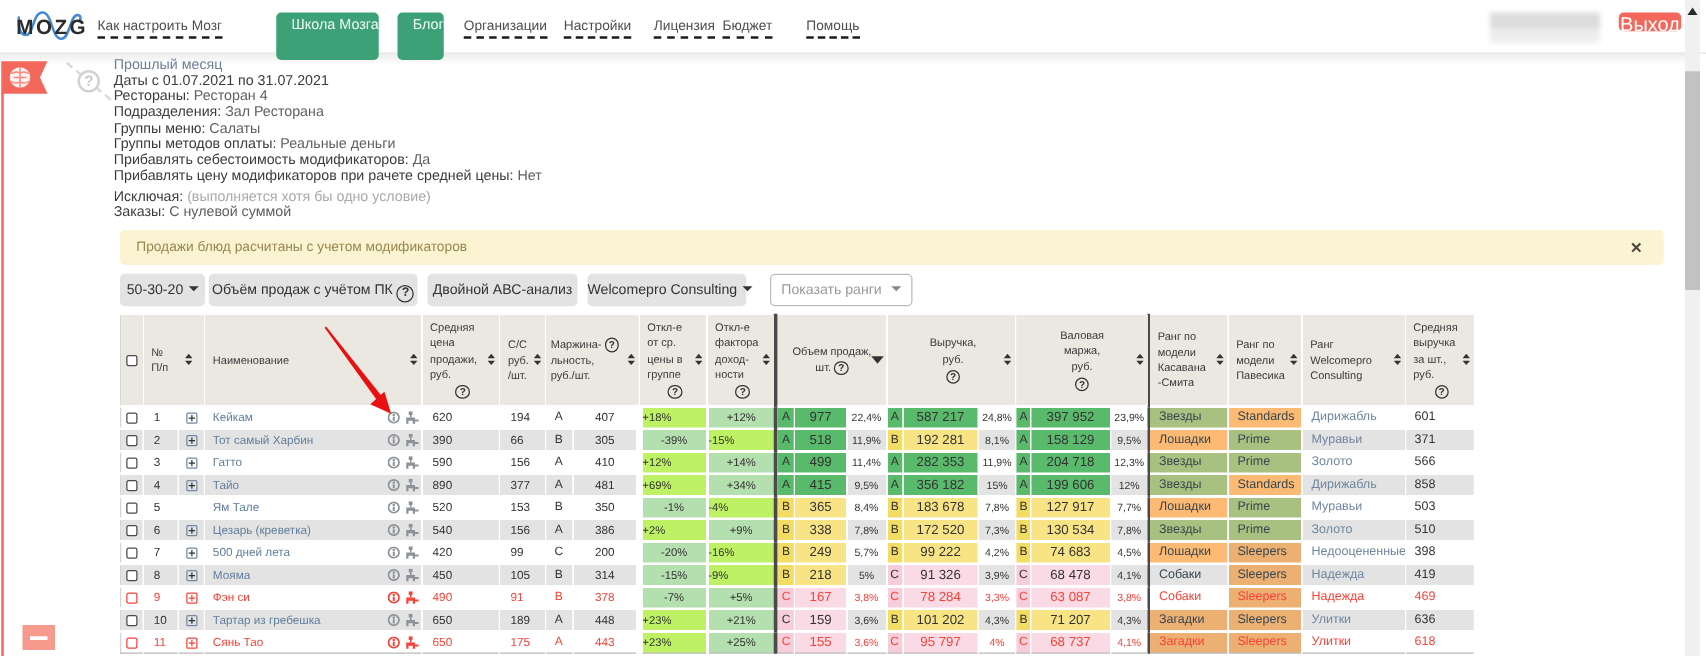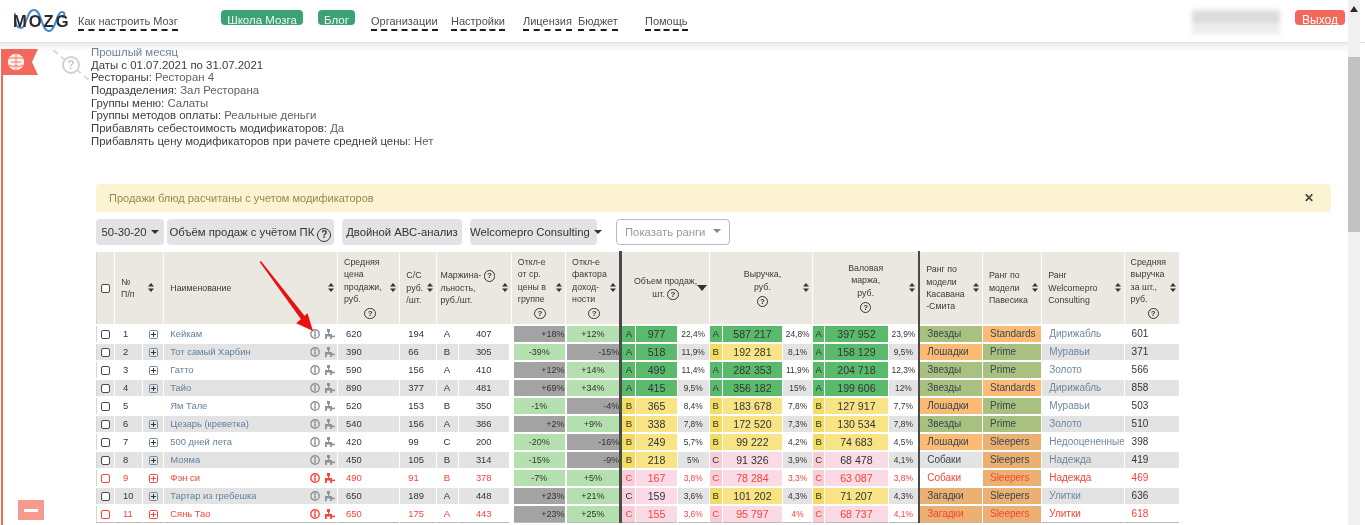--- a/index.html
+++ b/index.html
@@ -1,22 +1,22 @@
 <!DOCTYPE html>
 <html><head><meta charset="utf-8">
 <style>
 *{margin:0;padding:0;box-sizing:border-box}
 html,body{width:1365px;height:525px;overflow:hidden;background:#fff;font-family:"Liberation Sans",sans-serif}
 .abs{position:absolute}
 
 #topbar{position:absolute;top:0;left:0;width:1365px;height:43px;background:#fff;border-bottom:1px solid #e2e2e2;z-index:5}
 .navlink{position:absolute;top:14px;font-size:11px;color:#4e4e4e;border-bottom:2px dashed #1c1c1c;line-height:14px;padding-bottom:1px;white-space:nowrap}
-.gbtn{position:absolute;top:10px;height:15px;background:#3ca176;color:#f2faf6;font-size:11.5px;border-radius:4px;text-align:center;line-height:21px}
+.gbtn{position:absolute;top:10px;height:38px;background:#3ca176;color:#f2faf6;font-size:11.5px;border-radius:4px;text-align:right;line-height:21px}
 #userblur{position:absolute;left:1192px;top:10px;width:88px;height:24px;background:linear-gradient(#dcdcdc 0 55%,#ededed 55% 100%);filter:blur(2px)}
-#exitbtn{position:absolute;left:1295px;top:10px;width:50px;height:15px;background:#f4685c;color:#fff;font-size:12px;border-radius:4px;text-align:center;line-height:21px}
+#exitbtn{position:absolute;left:1295px;top:10px;width:50px;height:15px;background:#f4685c;color:#fff;font-size:16px;border-radius:4px;text-align:center;line-height:21px}
 
 #sbtrack{position:absolute;left:1348px;top:0;width:12px;height:525px;background:#f0f0f0;z-index:6}
 #sbthumb{position:absolute;left:1348px;top:57px;width:12px;height:175px;background:#c2c2c2;z-index:7}
 #sbarrow{position:absolute;left:1350px;top:6px;width:0;height:0;border-left:4.5px solid transparent;border-right:4.5px solid transparent;border-bottom:6px solid #2a2a2a;z-index:7}
 
 #topgrad{position:absolute;top:43px;left:0;width:1348px;height:9px;background:linear-gradient(#ededed,#ffffff)}
 #redline{position:absolute;left:1px;top:74px;width:2px;height:451px;background:#f4685c}
 #helpq{position:absolute;left:62px;top:56px;width:18px;height:18px;border:2px solid #d2d2d2;border-radius:50%;color:#c9c9c9;font-weight:bold;font-size:12px;text-align:center;line-height:14px;background:#fff;z-index:2}
 #helpdash{position:absolute;left:48px;top:64px;width:46px;border-top:2px dashed #dadada;transform:rotate(40deg);z-index:1}
 #infoblock{position:absolute;left:91px;top:46px;font-size:11.4px;line-height:12.65px;color:#3c3c3c;white-space:nowrap}
@@ -49,21 +49,21 @@
 td.pct{font-size:8.4px;text-align:center}
 td.big{font-size:10.6px;text-align:center}
 td.ltr{font-size:9.6px;text-align:center}
 td.rank{font-size:10px;padding-left:7px;color:#37474f}
 td.wc{font-size:10px;padding-left:7px;color:#6f87a0}
 #tbl td.g{background:#5aba6c}
 #tbl td.yl{background:#f3dc62}
 #tbl td.yn{background:#f8e485}
 #tbl td.pk{background:#f7cdda}
 #tbl td.pn{background:#fadae4}
-#tbl td.bred{background:#a3a3a3;font-size:9px;text-align:right;border-left:5px solid #fff}
+#tbl td.bred{background:#bef264;font-size:9px;text-align:left;border-left:5px solid #fff}
 #tbl td.bgrn{background:#b4dfaf;font-size:9px;text-align:center;border-left:5px solid #fff}
 #tbl td.b2{border-left-width:2px}
 tr.rr td.bred,tr.rr td.bgrn{color:#333}
 #tbl td.olv{background:#a9c180}
 #tbl td.yw{background:#fdba74}
 #tbl td.or{background:#edb073}
 td.thick{border-left:3px solid #4a4a4a}
 td.thick2{border-left:2px solid #4a4a4a}
 th.thick{border-left:3px solid #4a4a4a}
 th.thick2{border-left:2px solid #4a4a4a}
@@ -131,20 +131,22 @@
 
 <div id="infoblock">
   <span class="blue">Прошлый месяц</span><br>
   Даты с 01.07.2021 по 31.07.2021<br>
   Рестораны: <span class="v">Ресторан 4</span><br>
   Подразделения: <span class="v">Зал Ресторана</span><br>
   Группы меню: <span class="v">Салаты</span><br>
   Группы методов оплаты: <span class="v">Реальные деньги</span><br>
   Прибавлять себестоимость модификаторов: <span class="v">Да</span><br>
   Прибавлять цену модификаторов при рачете средней цены: <span class="v">Нет</span>
+  <div style="margin-top:4.4px">Исключая: <span class="grey">(выполняется хотя бы одно условие)</span><br>
+  Заказы: <span class="v">С нулевой суммой</span></div>
 </div>
 
 <div id="alert">Продажи блюд расчитаны с учетом модификаторов<span id="alertx">✕</span></div>
 
 <div class="tbtn" style="left:96px;width:68px">50-30-20<span class="caret"></span></div>
 <div class="tbtn" style="left:167px;width:167px">Объём продаж с учётом ПК <span class="qcirc">?</span></div>
 <div class="tbtn" style="left:342px;width:120px">Двойной АВС-анализ</div>
 <div class="tbtn" style="left:470px;width:127px">Welcomepro Consulting<span class="caret"></span></div>
 <div id="selrank">Показать ранги<span class="caret" style="position:absolute;right:8px;top:11px;border-top-color:#888"></span></div>
 

